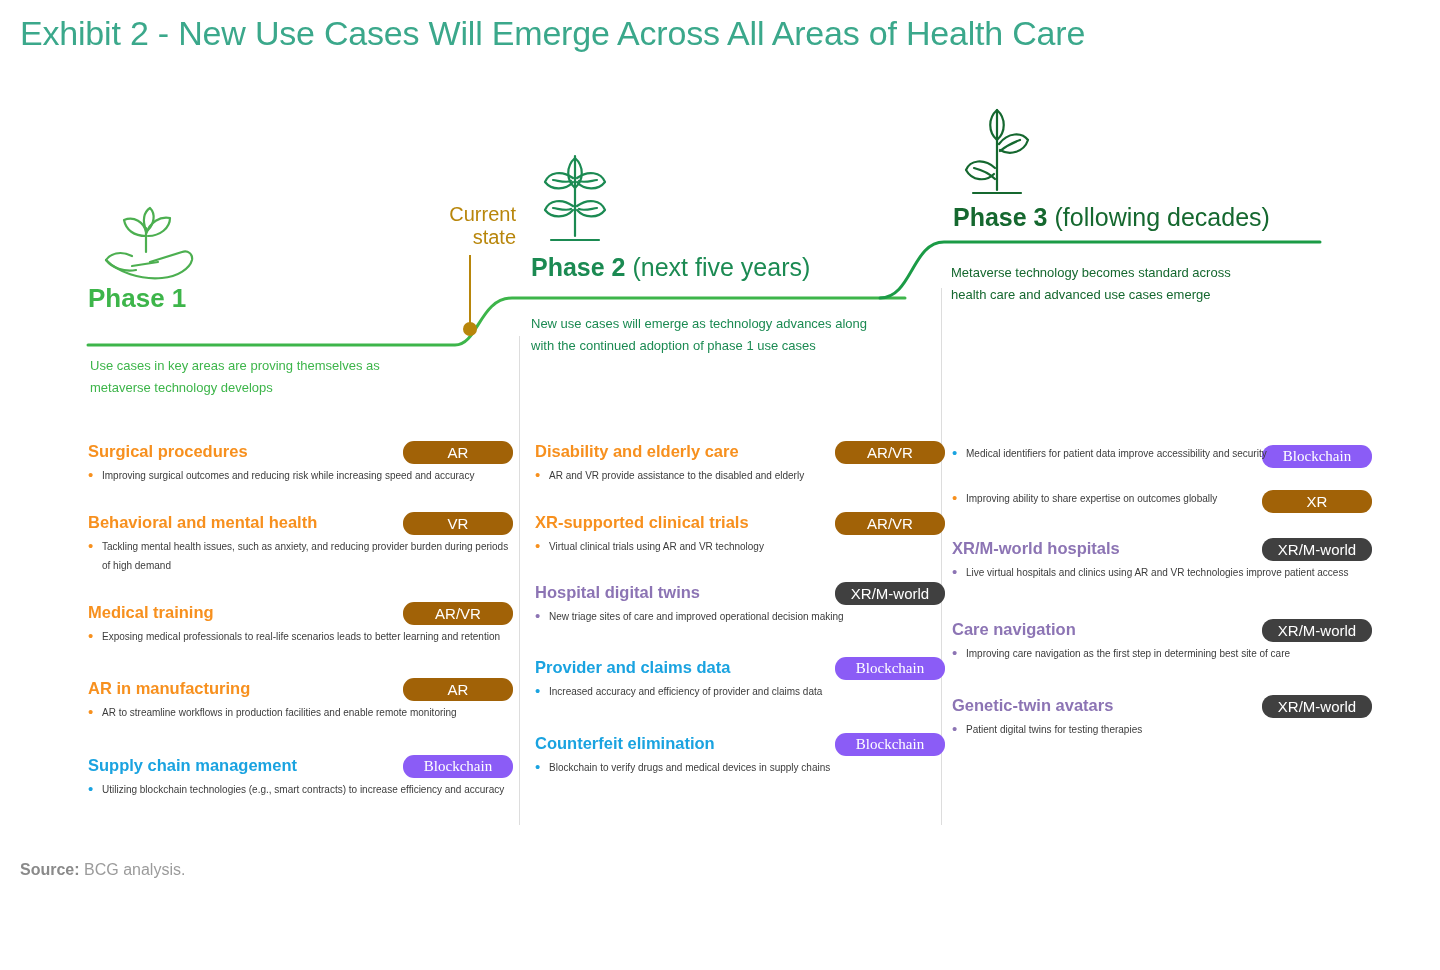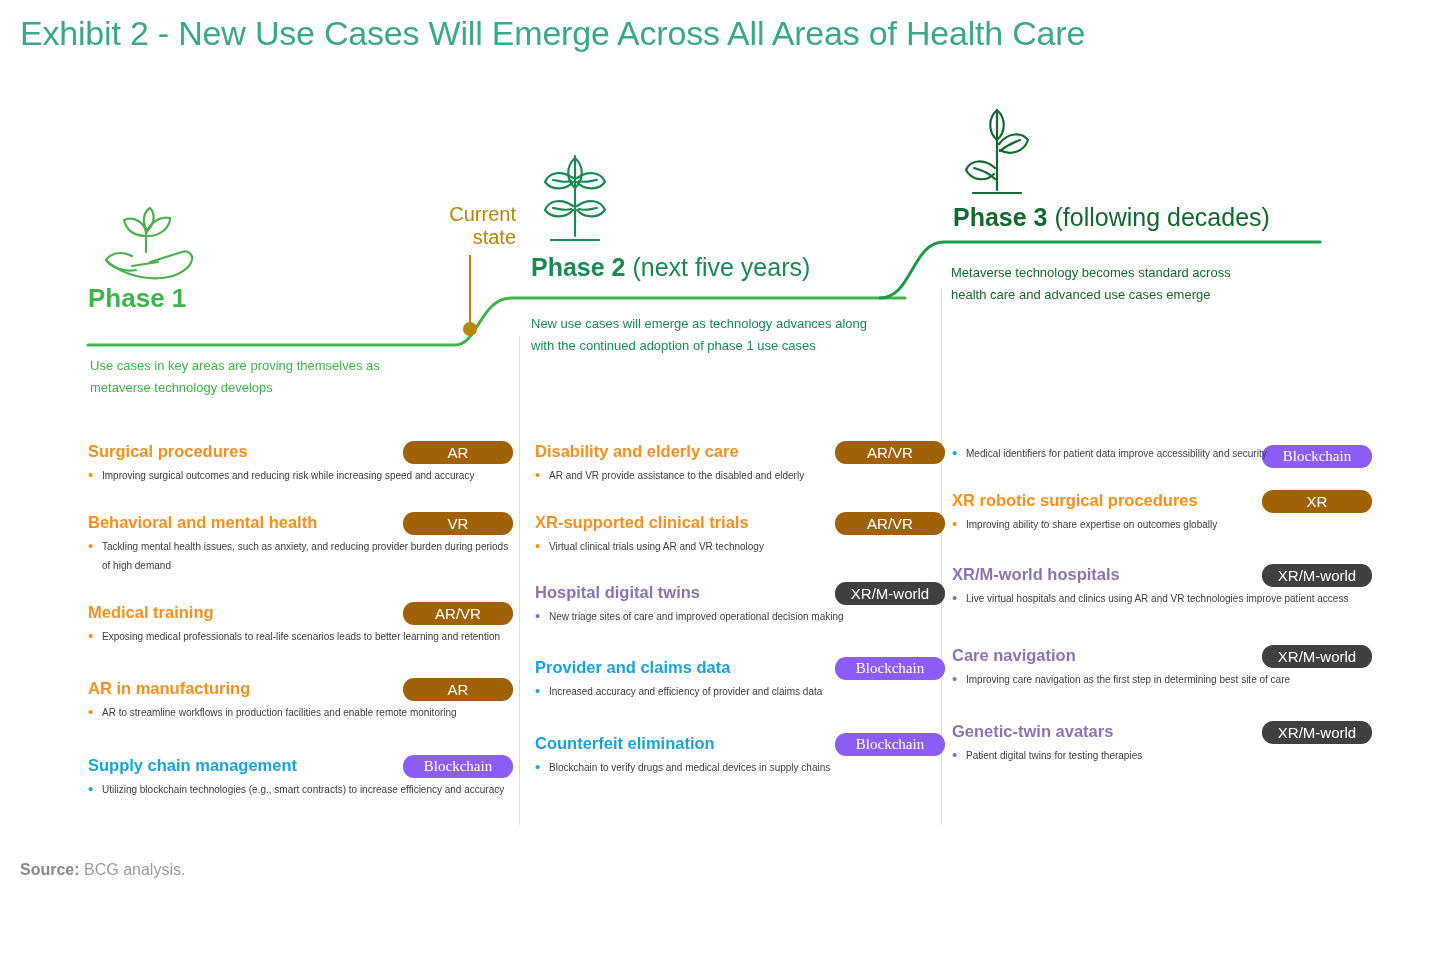--- a/index.html
+++ b/index.html
@@ -315,21 +315,20 @@
     </div>
   </div>
 <div class="column" id="col3">
     <div class="item">
       <span class="badge bg-blockchain">Blockchain</span>
       <ul class="item-bullets bul-blockchain">
         <li>Medical identifiers for patient data improve accessibility and security</li>
       </ul>
     </div>
     <div class="item" style="margin-top: 25px;">
-      <div class="item-head cat-xr">XR robotic surgical procedures</div>
       <span class="badge bg-xr">XR</span>
       <ul class="item-bullets bul-xr">
         <li>Improving ability to share expertise on outcomes globally</li>
       </ul>
     </div>
     <div class="item" style="margin-top: 29px;">
       <div class="item-head cat-xrmworld">XR/M-world hospitals</div>
       <span class="badge bg-xrmworld">XR/M-world</span>
       <ul class="item-bullets bul-xrmworld">
         <li>Live virtual hospitals and clinics using  AR and VR technologies improve patient access</li>

